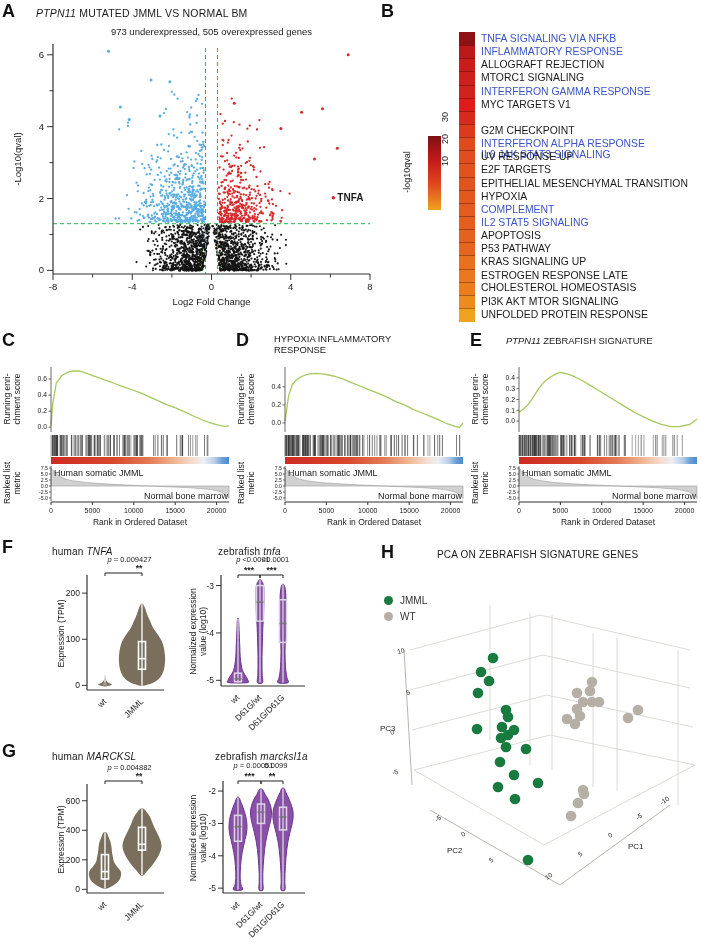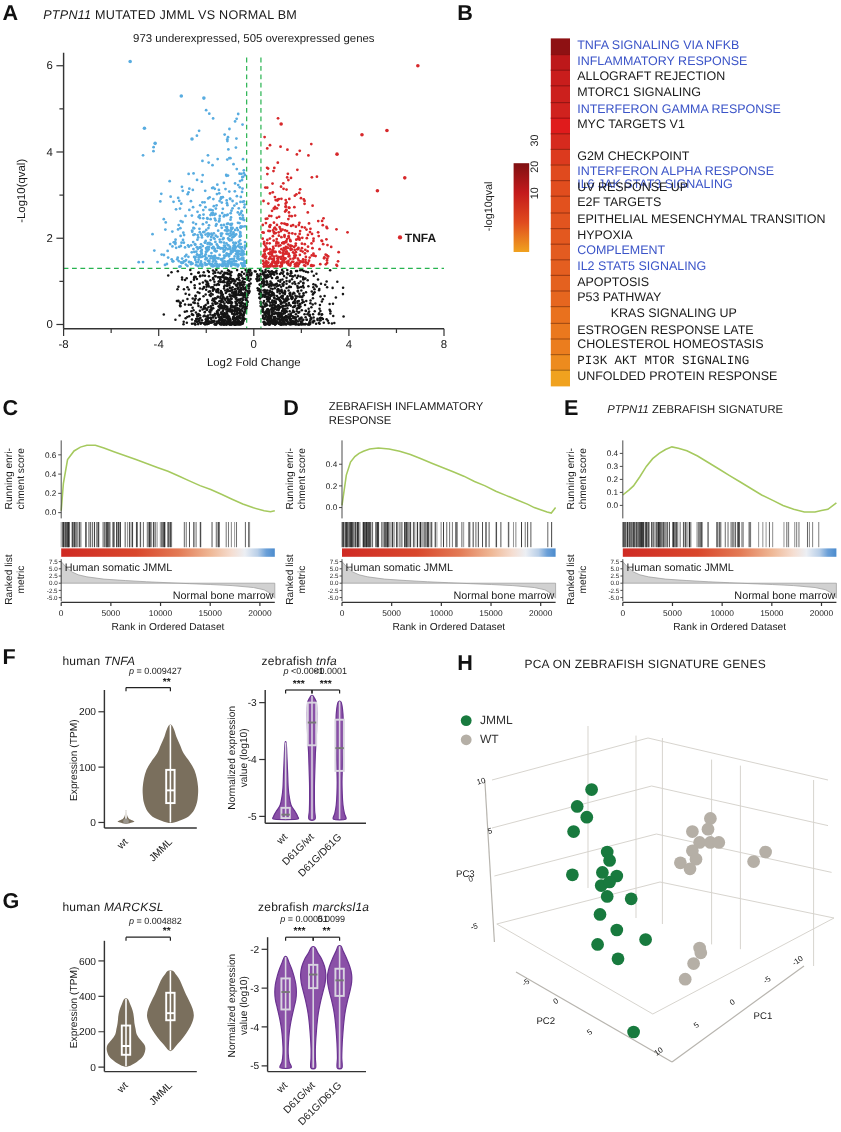--- a/index.html
+++ b/index.html
@@ -2894,21 +2894,21 @@
       <line x1="214.58139534883722" y1="147" x2="214.58139534883722" y2="150" stroke="#333" stroke-width="1"></line>
       <text x="214.58139534883722" y="158" font-size="7" text-anchor="middle">20000</text>
       <text x="138" y="170" font-size="8.5" text-anchor="middle">Rank in Ordered Dataset</text>
       <text x="0" y="0" font-size="8.5" text-anchor="middle" transform="translate(8,44) rotate(-90)">Running enri-</text>
       <text x="0" y="0" font-size="8.5" text-anchor="middle" transform="translate(18,44) rotate(-90)">chment score</text>
       <text x="0" y="0" font-size="8.5" text-anchor="middle" transform="translate(8,128) rotate(-90)">Ranked list</text>
       <text x="0" y="0" font-size="8.5" text-anchor="middle" transform="translate(18,128) rotate(-90)">metric</text>
     </svg>
 
   <div class="plabel" style="left:236px;top:330px">D</div>
-  <div class="gsea-title" style="left:274px;top:333px"><span>ZEBRAFISH INFLAMMATORY</span><br><span>RESPONSE</span></div>
+  <div class="gsea-title" style="left:274px;top:333px"><span>HYPOXIA INFLAMMATORY</span><br><span>RESPONSE</span></div>
   <svg id="gsea-D" style="left:236px;top:355px" width="230" height="174">
       <defs>
         <linearGradient id="grad-D" x1="0" y1="0" x2="1" y2="0">
           <stop offset="0" stop-color="#cf2a23"></stop>
           <stop offset="0.35" stop-color="#d9472c"></stop>
           <stop offset="0.55" stop-color="#e37a55"></stop>
           <stop offset="0.7" stop-color="#efb896"></stop>
           <stop offset="0.8" stop-color="#f5ded2"></stop>
           <stop offset="0.86" stop-color="#eceff4"></stop>
           <stop offset="0.92" stop-color="#b9cfe8"></stop>
@@ -3525,22 +3525,22 @@
     <div class="b-row-label" style="top: 190px; color: rgb(26, 26, 26);">HYPOXIA</div>
     <div class="b-cell" style="top: 202.82px; height: 13.14px; background: rgb(227, 91, 32); border-top: 1px solid rgba(45, 0, 0, 0.35);"></div>
     <div class="b-row-label" style="top: 202.82px; color: rgb(59, 84, 200); text-align: center;">COMPLEMENT</div>
     <div class="b-cell" style="top: 215.96px; height: 13.14px; background: rgb(228, 94, 32); border-top: 1px solid rgba(45, 0, 0, 0.35);"></div>
     <div class="b-row-label" style="top: 215.96px; color: rgb(59, 84, 200);">IL2 STAT5 SIGNALING</div>
     <div class="b-cell" style="top: 229.1px; height: 13.14px; background: rgb(228, 97, 31); border-top: 1px solid rgba(45, 0, 0, 0.35);"></div>
     <div class="b-row-label" style="top: 229.1px; color: rgb(26, 26, 26);">APOPTOSIS</div>
     <div class="b-cell" style="top: 242.24px; height: 13.14px; background: rgb(230, 102, 31); border-top: 1px solid rgba(45, 0, 0, 0.35);"></div>
     <div class="b-row-label" style="top: 242.24px; color: rgb(26, 26, 26);">P53 PATHWAY</div>
     <div class="b-cell" style="top: 255.38px; height: 13.14px; background: rgb(233, 113, 30); border-top: 1px solid rgba(45, 0, 0, 0.35);"></div>
-    <div class="b-row-label" style="top: 255.38px; color: rgb(26, 26, 26); margin-left: 28px;">KRAS SIGNALING UP</div>
+    <div class="b-row-label" style="top: 255.38px; color: rgb(26, 26, 26);">KRAS SIGNALING UP</div>
     <div class="b-cell" style="top: 268.52px; height: 13.14px; background: rgb(234, 120, 30); border-top: 1px solid rgba(45, 0, 0, 0.35);"></div>
     <div class="b-row-label" style="top: 268.52px; color: rgb(26, 26, 26);">ESTROGEN RESPONSE LATE</div>
     <div class="b-cell" style="top: 281.66px; height: 13.14px; background: rgb(235, 125, 30); border-top: 1px solid rgba(45, 0, 0, 0.35);"></div>
     <div class="b-row-label" style="top: 281px; color: rgb(26, 26, 26);">CHOLESTEROL HOMEOSTASIS</div>
     <div class="b-cell" style="top: 294.8px; height: 13.14px; background: rgb(237, 139, 30); border-top: 1px solid rgba(45, 0, 0, 0.35);"></div>
-    <div class="b-row-label" style="top: 294.8px; color: rgb(26, 26, 26); font-family: Liberation Mono, monospace;">PI3K AKT MTOR SIGNALING</div>
+    <div class="b-row-label" style="top: 294.8px; color: rgb(26, 26, 26);">PI3K AKT MTOR SIGNALING</div>
     <div class="b-cell" style="top: 307.94px; height: 13.14px; background: rgb(240, 162, 31); border-top: 1px solid rgba(45, 0, 0, 0.35);"></div>
     <div class="b-row-label" style="top: 307.94px; color: rgb(26, 26, 26);">UNFOLDED PROTEIN RESPONSE</div>
   </div>
 
 </body></html>

